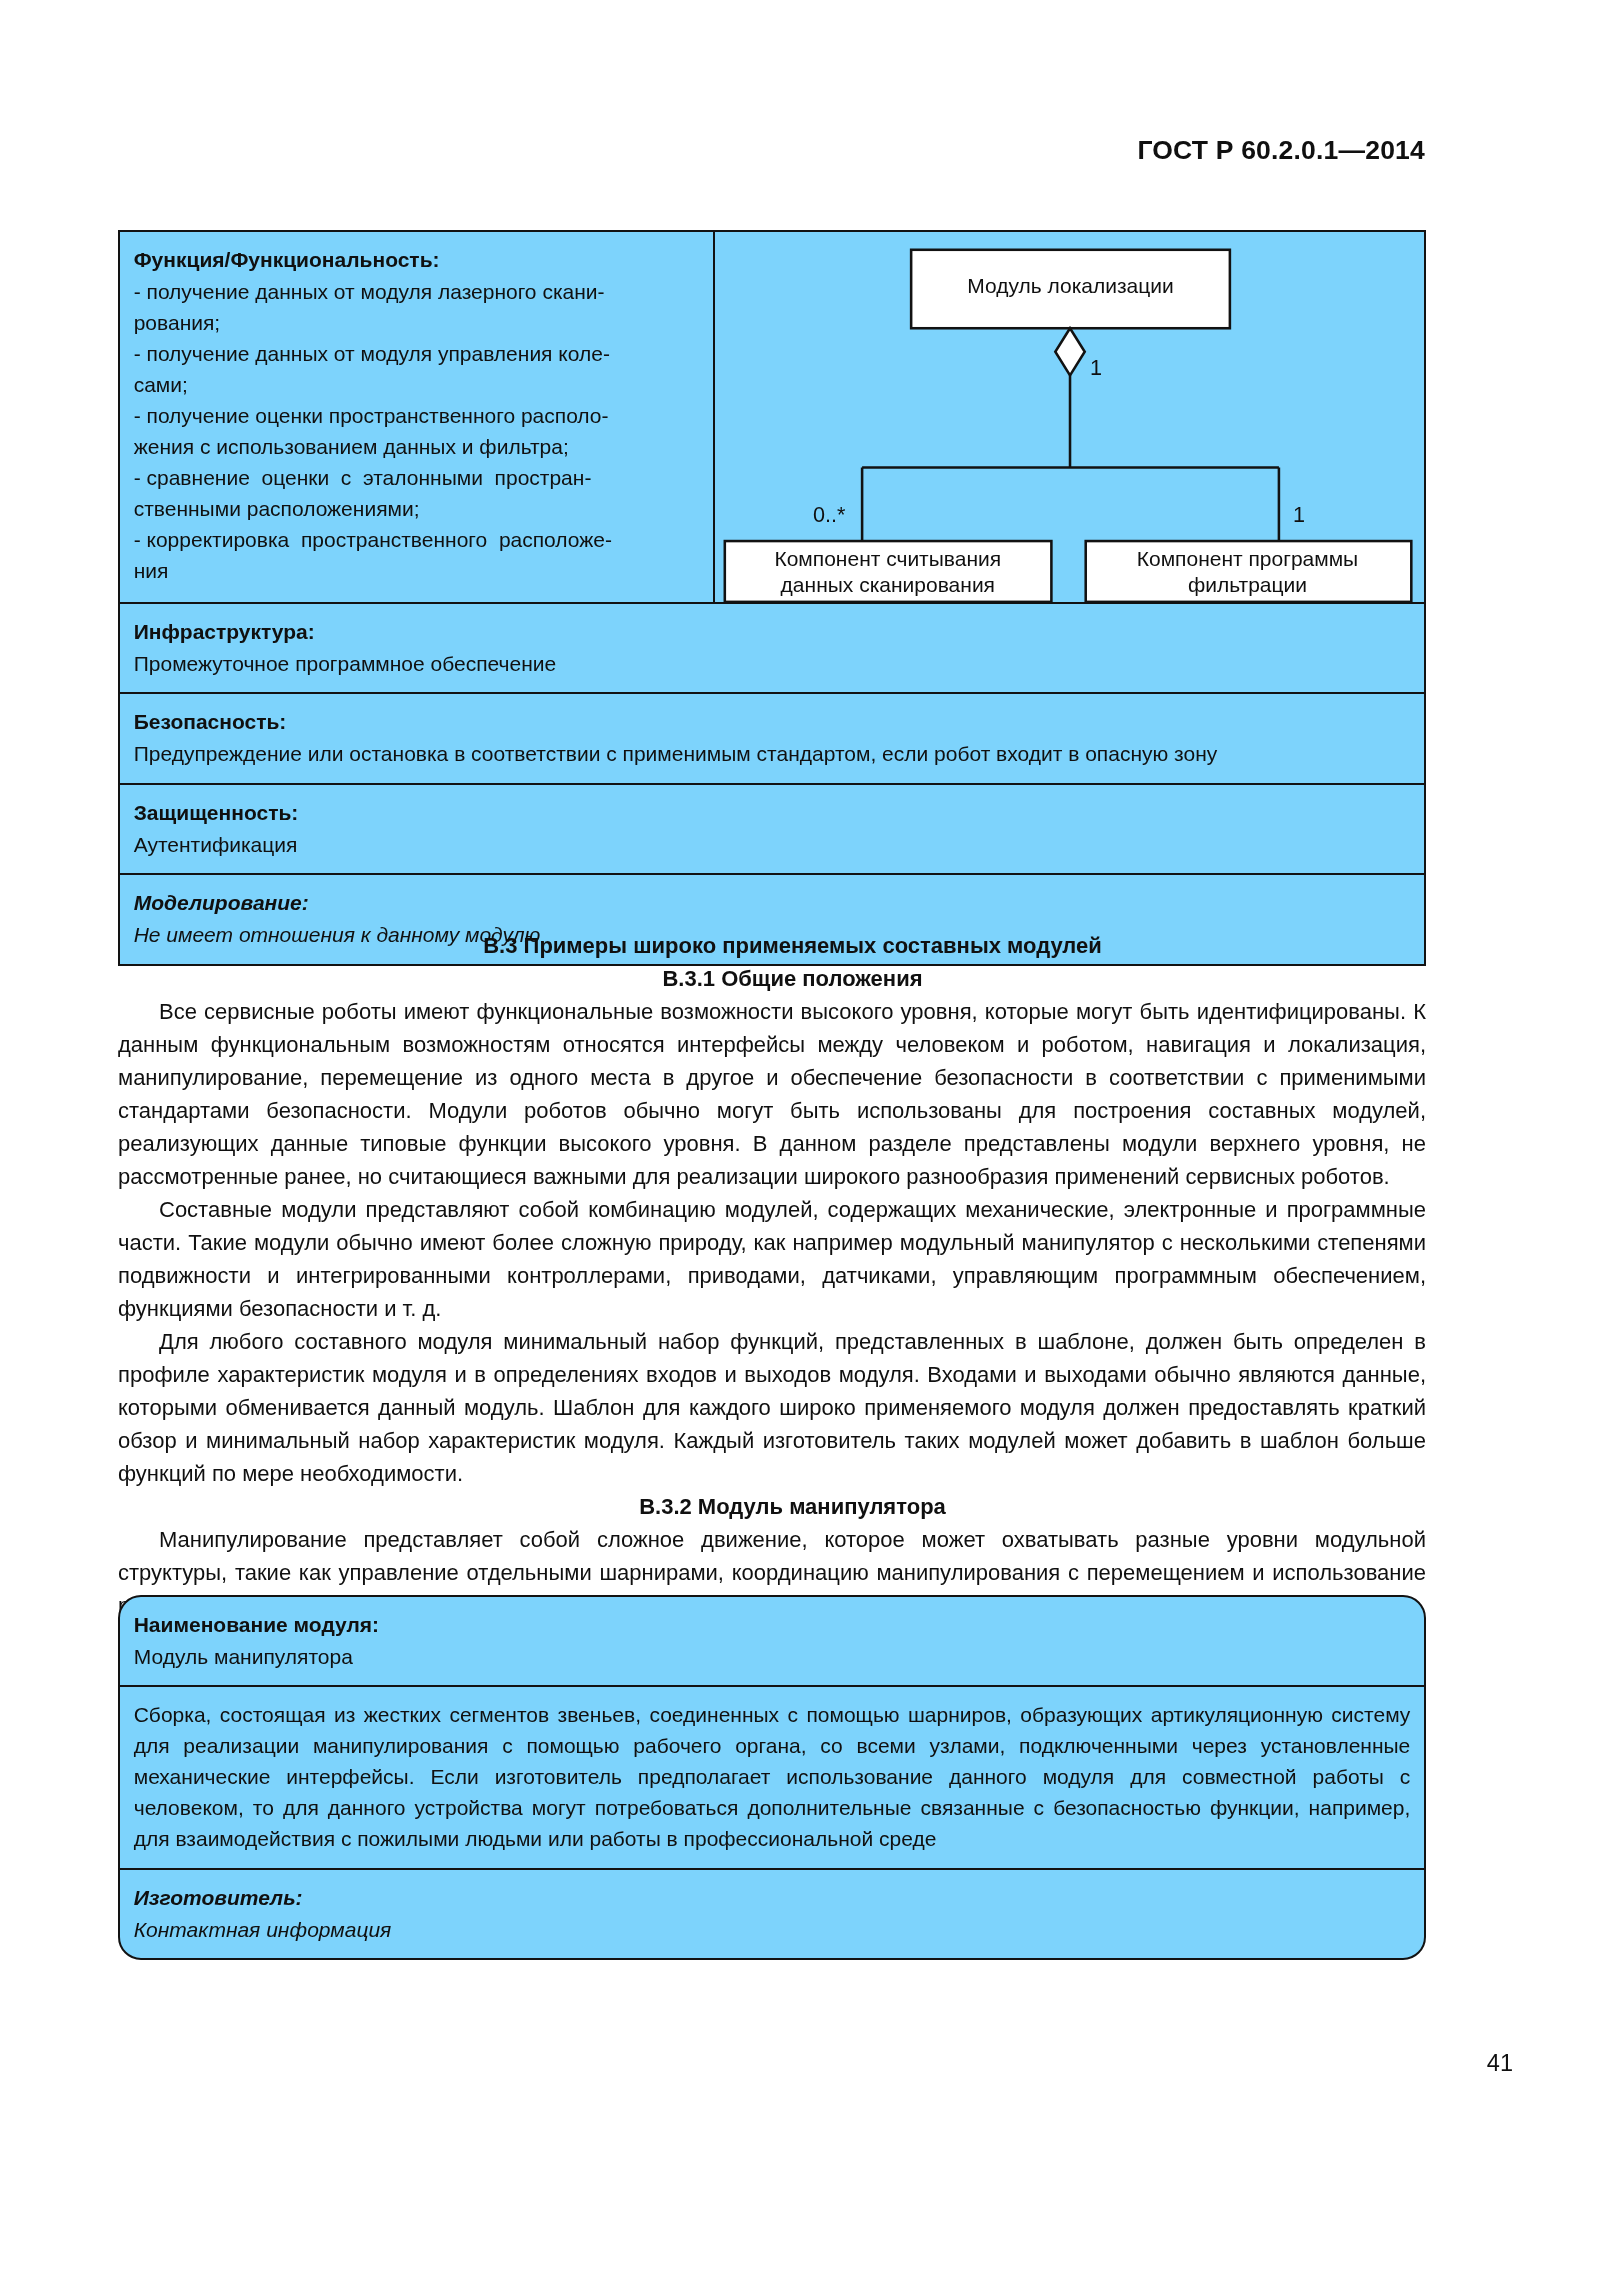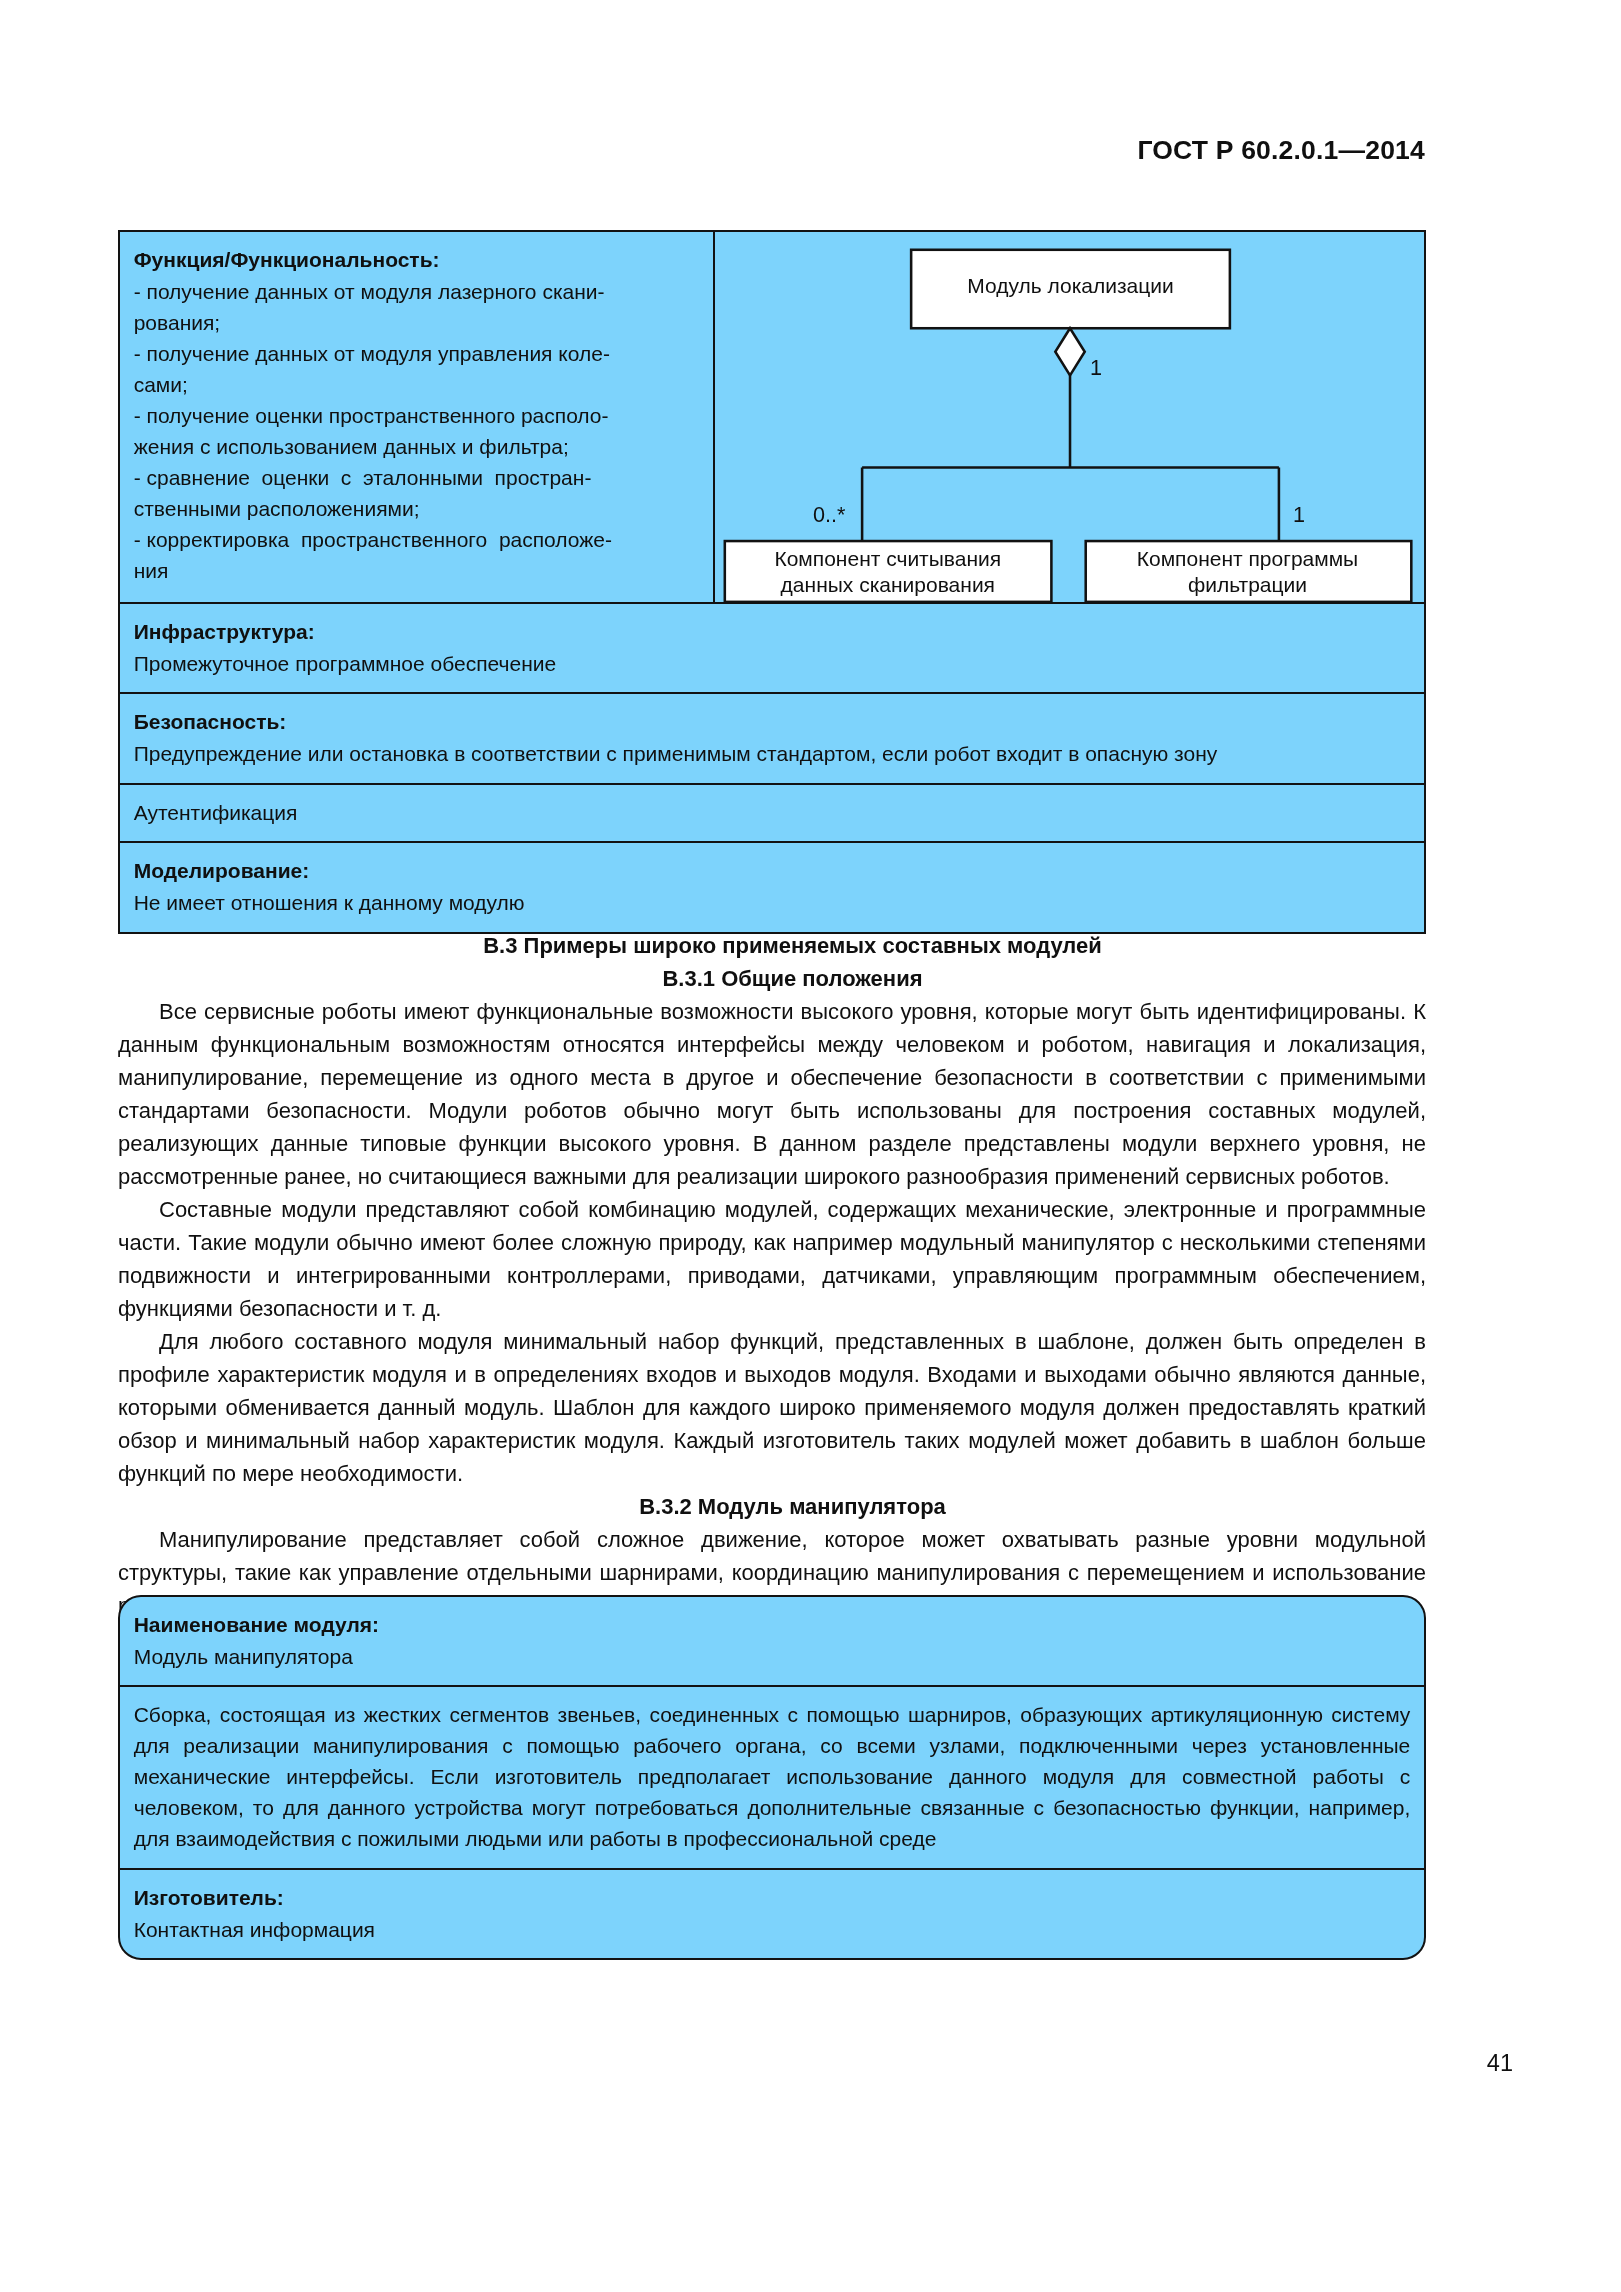--- a/index.html
+++ b/index.html
@@ -42,21 +42,21 @@
     width: 1308px;
     border: 2.5px solid #121212;
     box-sizing: border-box;
     background: #7dd3fc;
   }
   .frame-row {
     display: flex;
     border-bottom: 2.5px solid #121212;
     box-sizing: border-box;
   }
-  .frame-row:last-child { border-bottom: none; }
+  .frame-row:last-child { border-bottom: none; font-style: italic; }
 
   .cell {
     padding: 11.8px 13.7px 13.7px 13.7px;
     box-sizing: border-box;
     font-size: 21px;
     line-height: 31px;
   }
   .cell.text-col {
     width: 595px;
     border-right: 2.5px solid #121212;
@@ -204,20 +204,21 @@
 
     <div class="frame-row">
       <div class="cell full">
         <div class="cell-title">Безопасность:</div>
         <div class="cell-body">Предупреждение или остановка в соответствии с применимым стандартом, если робот входит в опасную зону</div>
       </div>
     </div>
 
     <div class="frame-row">
       <div class="cell full">
+        <div class="cell-title">Защищенность:</div>
         <div class="cell-body">Аутентификация</div>
       </div>
     </div>
 
     <div class="frame-row">
       <div class="cell full">
         <div class="cell-title">Моделирование:</div>
         <div class="cell-body">Не имеет отношения к данному модулю</div>
       </div>
     </div>

